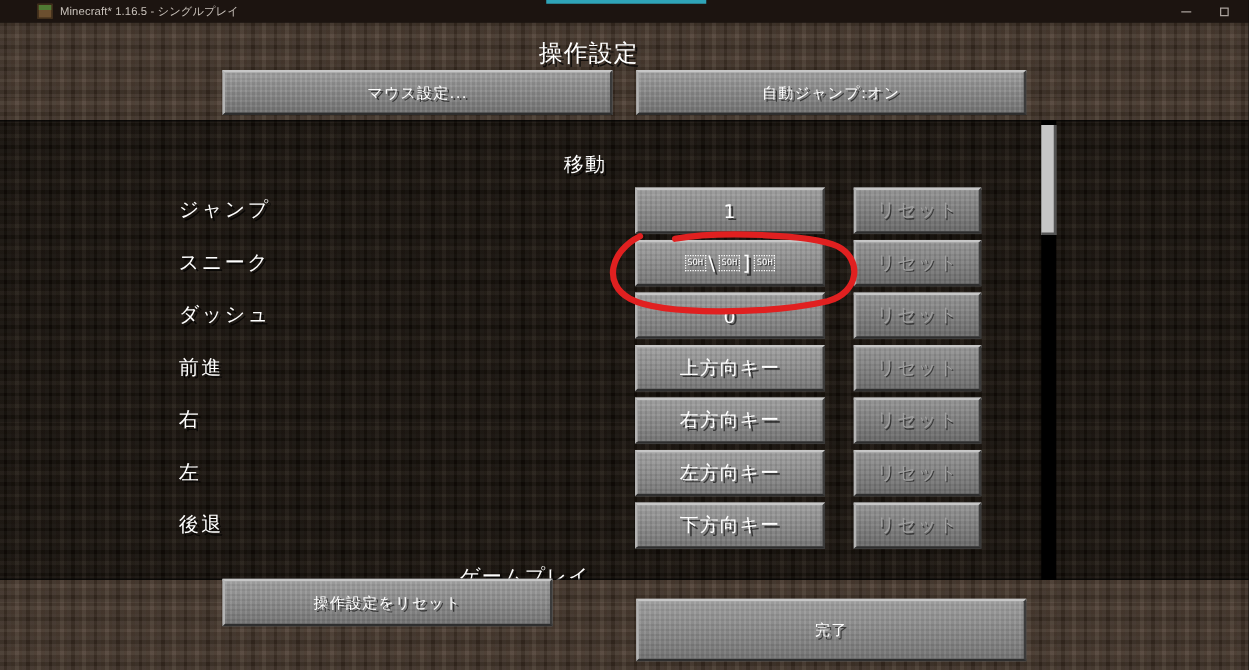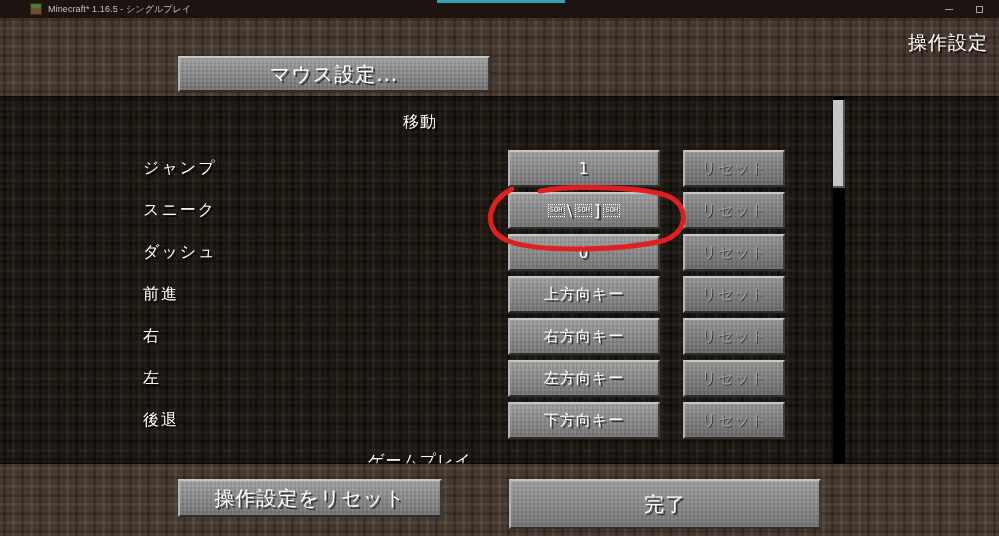--- a/index.html
+++ b/index.html
@@ -142,24 +142,23 @@
     color: #ffffff;
     text-shadow: 2px 2px 0 rgba(0,0,0,.75);
     font-family: "DejaVu Sans", sans-serif;
     letter-spacing: 1px;
   }
 
   .screen-title {
     position: absolute;
     left: 0; top: 30px;
     width: 942px;
-    text-align: right;
+    text-align: center;
     font-size: 19px;
     z-index: 14;
-    padding-left: 46px;
   }
 
   
   .mc-btn {
     position: absolute;
     box-sizing: border-box;
     display: flex;
     align-items: center;
     justify-content: center;
     background-color: #8b8b8b;
@@ -171,55 +170,55 @@
         rgba(0,0,0,.16) 100%),
       repeating-linear-gradient(90deg, rgba(255,255,255,.05) 0 2px, rgba(0,0,0,.05) 2px 4px),
       repeating-linear-gradient(0deg, rgba(255,255,255,.04) 0 2px, rgba(0,0,0,.045) 2px 4px);
     border-top: 2px solid #c6c6c6;
     border-left: 2px solid #b3b3b3;
     border-right: 2px solid #3b3b3b;
     border-bottom: 2px solid #2e2e2e;
     color: #ffffff;
     text-shadow: 2px 2px 0 rgba(0,0,0,.6);
     font-family: "DejaVu Sans", sans-serif;
-    font-size: 20px;
+    font-size: 12px;
     letter-spacing: 1px;
     white-space: nowrap;
     cursor: pointer;
     user-select: none;
   }
   .mc-btn.disabled {
     color: #a0a0a0;
     text-shadow: 1px 1px 0 rgba(0,0,0,.55);
     background-color: #7e7e7e;
   }
   .mc-btn.key {
     font-size: 15px;
   }
 
   .btn-mouse   { left: 178px; top: 56px;  width: 312px; height: 36px; z-index: 16; }
   .btn-autojmp { left: 509px; top: 56px;  width: 312px; height: 36px; z-index: 16; }
-  .btn-reset-all { left: 178px; top: 479px; width: 264px; height: 38px; z-index: 16; }
+  .btn-reset-all { left: 178px; top: 463px; width: 264px; height: 38px; z-index: 16; }
   .btn-done      { left: 509px; top: 479px; width: 312px; height: 50px; z-index: 16; }
 
   
   .list-inner {
     position: absolute;
     left: 0; top: 0;
     width: 999px;
   }
   .section-head {
     position: absolute;
     left: 0;
     width: 840px;
     text-align: center;
     font-size: 16px;
     z-index: 6;
   }
-  .sect-move { top: 16px; }
+  .sect-move { top: 26px; padding-left: 48px; }
   .sect-gameplay { top: 355px; }
 
   .row {
     position: absolute;
     left: 0;
     width: 840px;
     height: 42px;
   }
   .row-label {
     position: absolute;
@@ -318,20 +317,21 @@
           <span class="g-close">✕</span>
         </div>
     </div>
   </div>
 
   <div class="header-band dirt-light"></div>
 
   <div class="screen-title mc-text">操作設定</div>
 
   <div class="mc-btn btn-mouse">マウス設定...</div>
+  <div class="mc-btn btn-autojmp">自動ジャンプ:オン</div>
 
   <div class="list-region dirt-dark">
     <div class="list-inner" id="list-inner">
       <div class="section-head mc-text sect-move">移動</div>
       <div class="section-head mc-text sect-gameplay">ゲームプレイ</div>
     <div class="row" style="top: 52px; text-decoration: underline;">
           <div class="row-label">ジャンプ</div>
           <div class="mc-btn key">1</div>
           <div class="mc-btn reset disabled">リセット</div>
         </div>

